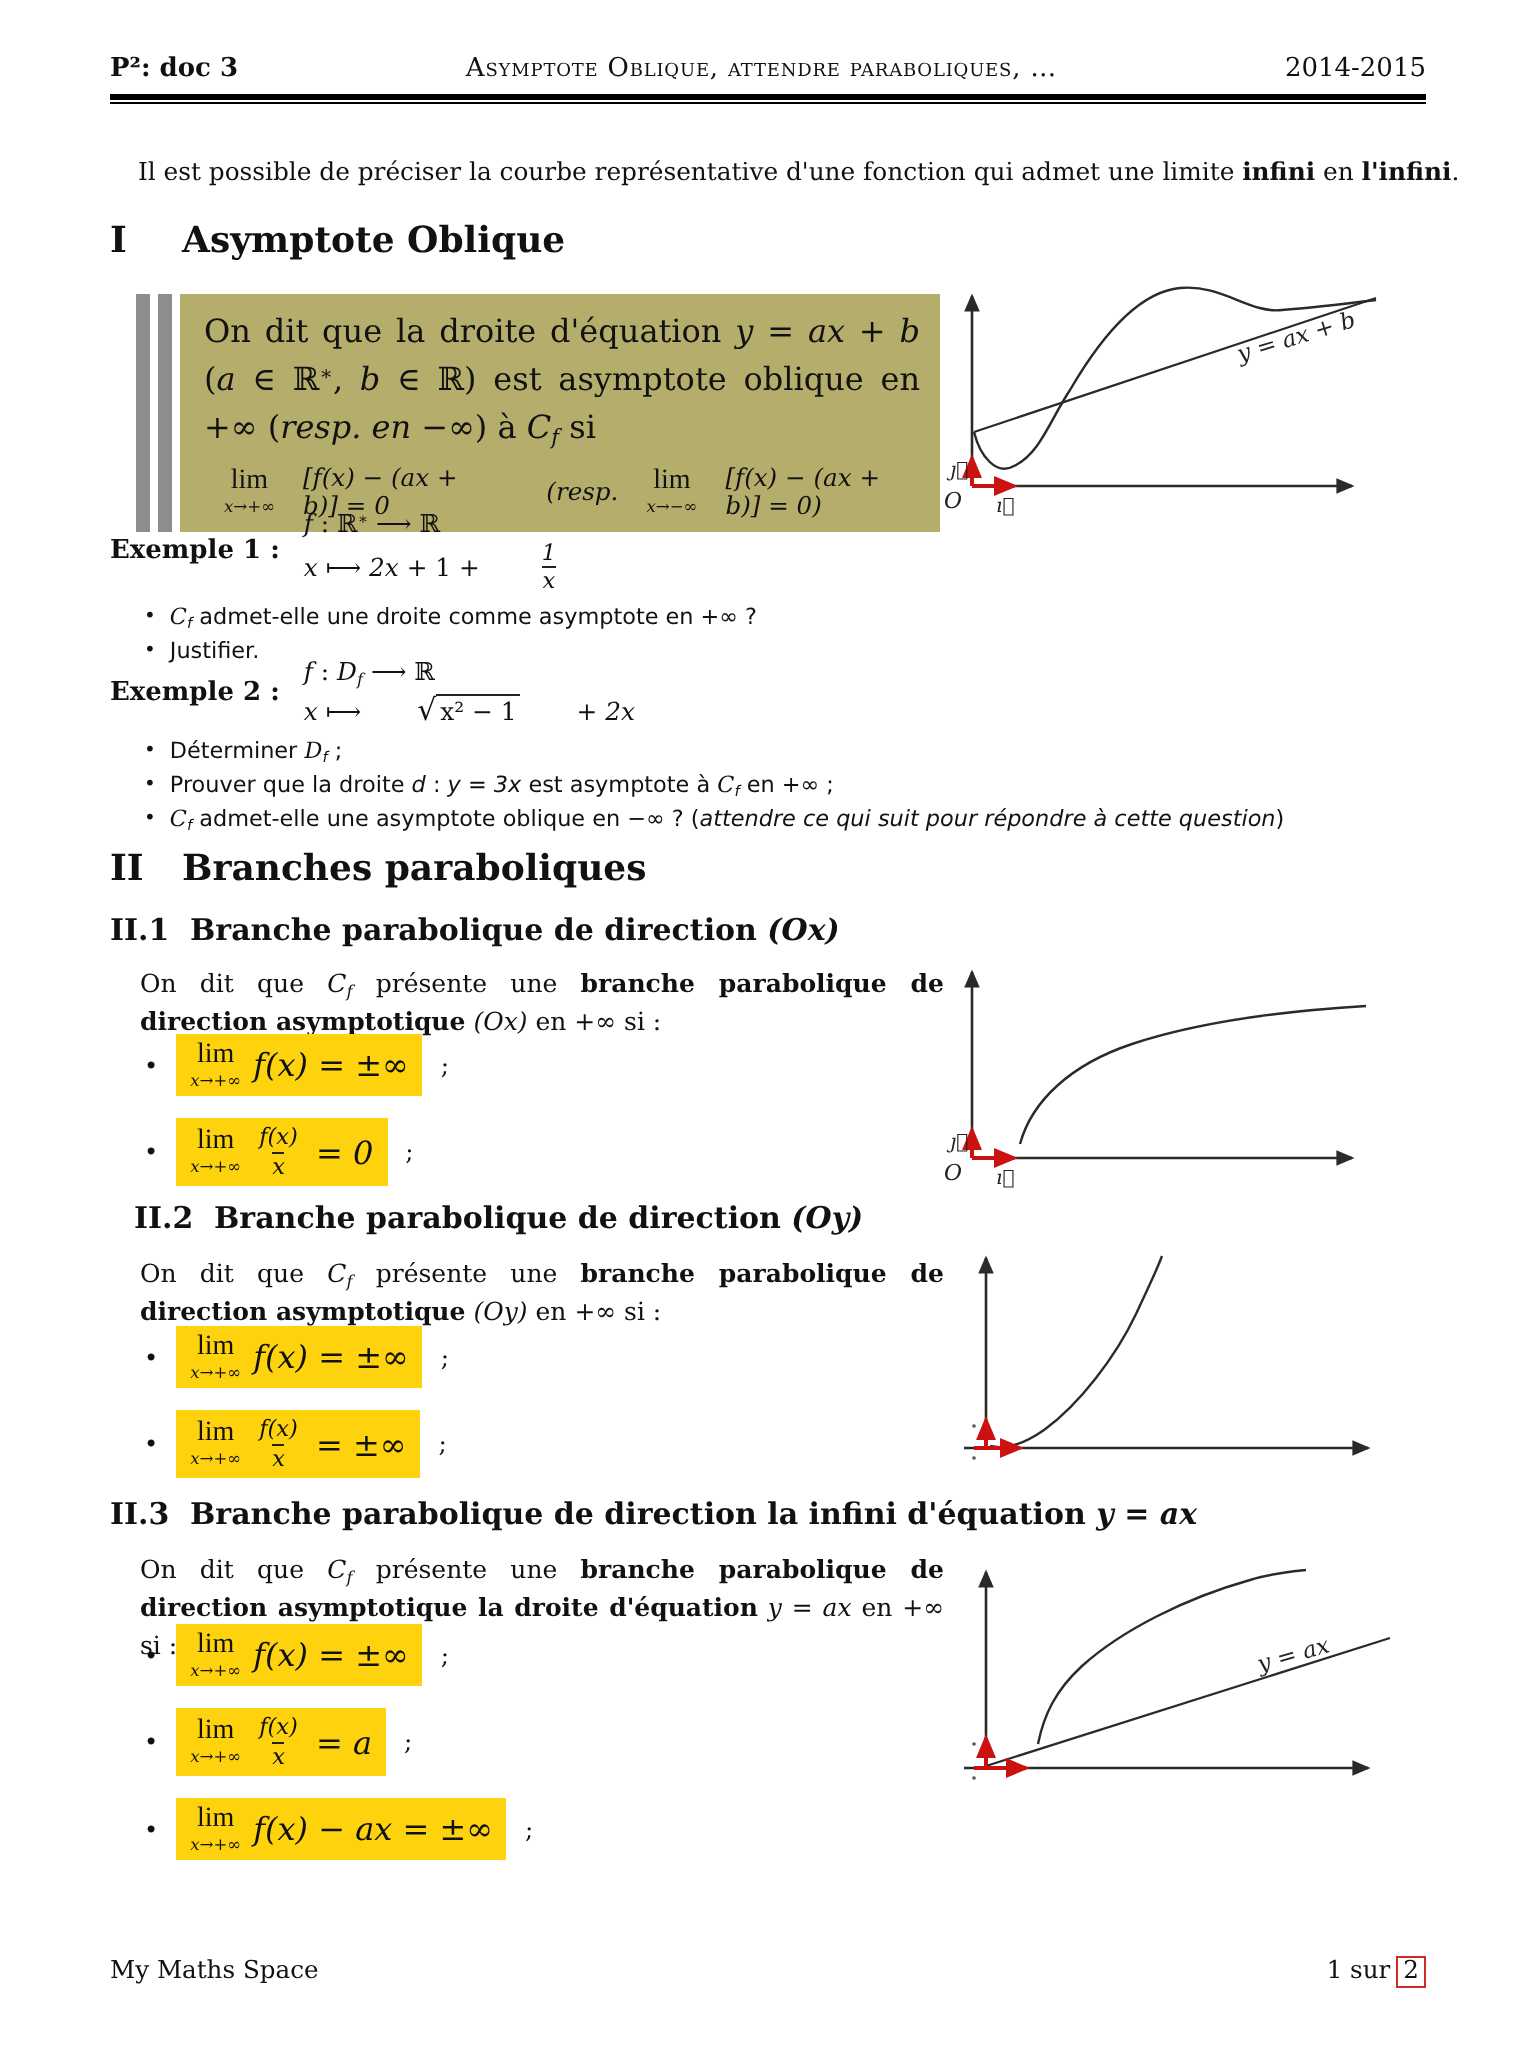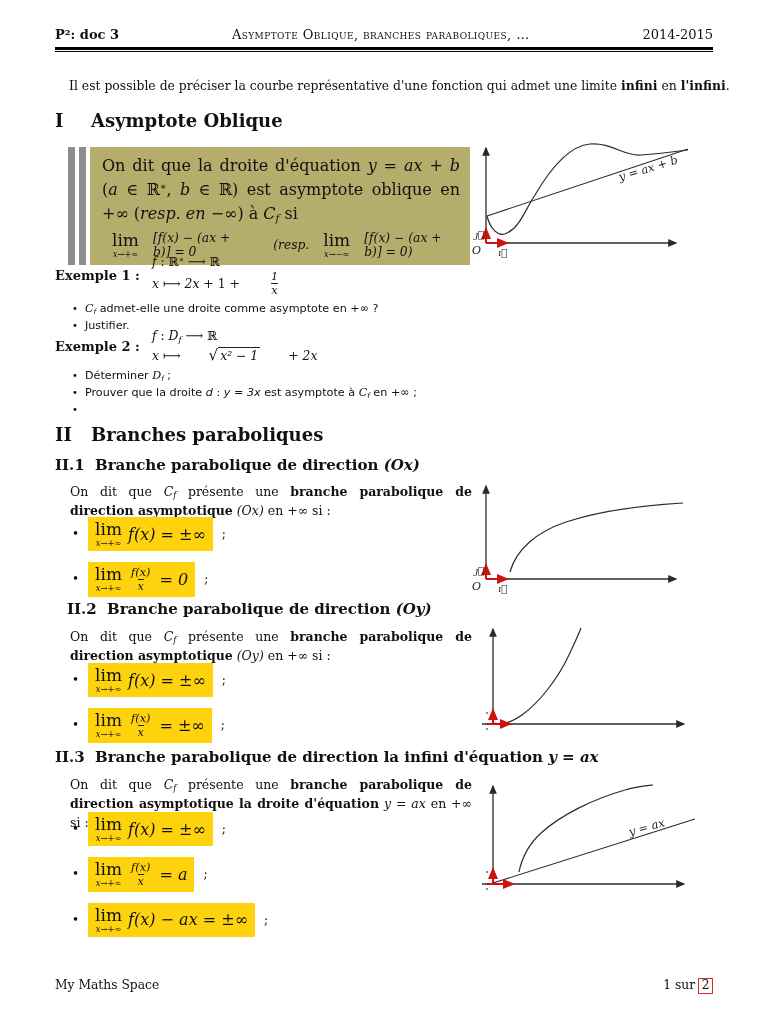--- a/index.html
+++ b/index.html
@@ -32,29 +32,29 @@
 
   
   .defbox{top:147px;left:68px;display:flex;align-items:stretch;}
   .bar{width:7px;background:#8d8d8d;margin-right:4px;}
   .boxbody{width:380px;background:#b4ad6b;padding:7px 10px 6px 12px;box-sizing:border-box;}
   .boxtext{font-size:16px;line-height:1.5;text-align:justify;}
   .boxformula{margin-top:4px;padding-left:10px;display:flex;align-items:center;column-gap:14px;font-size:12.3px;}
 
   
   .lim{display:inline-flex;flex-direction:column;align-items:center;line-height:1;vertical-align:middle;}
-  .lim .l1{font-size:17px;}
+  .lim .l1{font-size:14px;font-family:Liberation Serif, serif;}
   .lim .l2{font-size:8.3px;font-style:italic;margin-top:1px;}
   .mexpr{font-style:italic;font-family:"DejaVu Serif",serif;}
   .frac{display:inline-flex;flex-direction:column;align-items:center;line-height:1;vertical-align:middle;font-style:italic;}
   .frac .fn{font-size:11.3px;padding:0 3px 1px;}
   .frac .fd{font-size:11.3px;border-top:1px solid #222;padding-top:1px;}
   .sqrt{white-space:nowrap;}
   .sqrt .rad{font-style:normal;font-size:15px;}
-  .sqrt .radicand{font-style:italic;border-top:1.1px solid #222;padding:0 2px;}
+  .sqrt .radicand{border-top:1.1px solid #222;padding:0 2px;}
 
   
   .exrow{display:flex;align-items:center;column-gap:12px;}
   .exlabel{font-weight:700;font-size:13px;}
   .exdef{display:flex;flex-direction:column;row-gap:2px;font-size:12.4px;}
   .exmap{display:flex;align-items:center;column-gap:2px;gap:28px;}
   .exbullets{margin-top:4px;font-family:"DejaVu Sans",sans-serif;font-size:11.2px;line-height:1.45;}
   .exb{display:flex;column-gap:7px;margin-left:17px;}
   .exb .bdot{font-size:10px;line-height:1.6;}
 
@@ -73,21 +73,21 @@
   .pagenum{display:flex;align-items:baseline;column-gap:3px;text-align:right;}
   .pglink{border:1.2px solid #cf2b2b;padding:0 2.5px;line-height:1.1;cursor:pointer;}
 </style>
 </head>
 <body>
 
 <div class="page">
 
   <div class="abs header">
     <span class="h-left">P²: doc 3</span>
-    <span class="h-center">Asymptote Oblique, branches paraboliques, …</span>
+    <span class="h-center">Asymptote Oblique, attendre paraboliques, …</span>
     <span class="h-right">2014-2015</span>
   </div>
   <div class="abs rule">
     <div class="r1"></div>
       <div class="r2"></div>
   </div>
 
   <div class="abs intro"><span>Il est possible de préciser la courbe représentative d'une fonction qui admet une limite </span><span class="t-b">infini</span><span> en </span><span class="t-b">l'infini</span><span>.</span></div>
 
   <div class="abs sec-h" style="top:110px;left:55px;">
@@ -181,20 +181,21 @@
       <div class="exb">
           <span class="bdot">•</span>
           <span><span>Déterminer </span><span class="t-cal">D</span><span class="t-subi">f</span><span> ;</span></span>
         </div>
       <div class="exb">
           <span class="bdot">•</span>
           <span><span>Prouver que la droite </span><span class="t-i">d</span><span> : </span><span class="t-i">y = 3x</span><span> est asymptote à </span><span class="t-cal">C</span><span class="t-subi">f</span><span> en +∞ ;</span></span>
         </div>
       <div class="exb">
           <span class="bdot">•</span>
+          <span><span class="t-cal">C</span><span class="t-subi">f</span><span> admet-elle une asymptote oblique en −∞ ? (</span><span class="t-it">attendre ce qui suit pour répondre à cette question</span><span>)</span></span>
         </div>
     </div>
   </div>
 
   <div class="abs sec-h" style="top:424px;left:55px;">
     <span class="num">II</span>
     <span>Branches paraboliques</span>
   </div>
 
   <div class="abs sub-h" style="top:456px;left:55px;">

